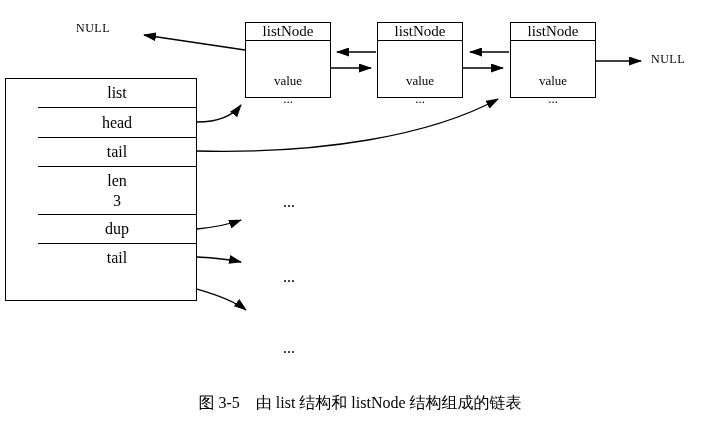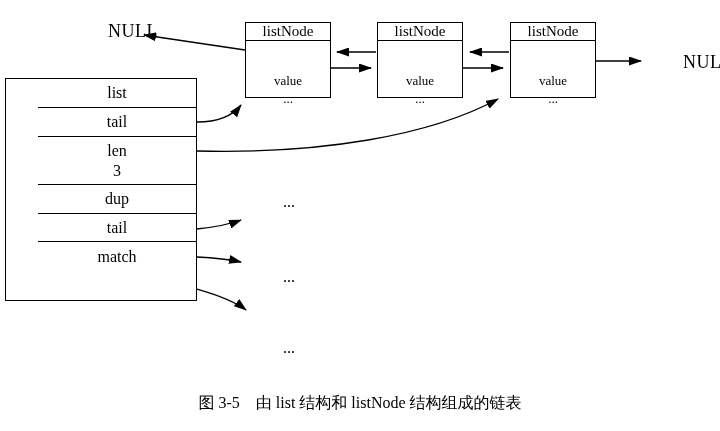--- a/index.html
+++ b/index.html
@@ -10,24 +10,23 @@
     color: #000000;
     position: relative;
     overflow: hidden;
   }
   .canvas { position: absolute; inset: 0; }
   .arrow-layer { position: absolute; left: 0; top: 0; pointer-events: none; }
 
   
   .null-label {
     position: absolute;
-    font-size: 18px;
+    font-size: 12px;
     letter-spacing: 0.5px;
     white-space: nowrap;
-    margin-left: 32px;
   }
 
   
   .struct {
     position: absolute;
     left: 5px; top: 78px;
     width: 192px; height: 223px;
     border: 1.5px solid #000;
     box-sizing: border-box;
     display: flex;
@@ -118,35 +117,35 @@
     </g>
   </svg>
 
   <div class="null-label" style="left:76px; top:21px;">NULL</div>
   <div class="null-label" style="left:651px; top:52px;">NULL</div>
 
   <div class="struct">
     <div class="srow first" style="height:28px;">
       <span>list</span>
     </div>
+    <div class="srow" style="height:30px;">
+      <span>head</span>
+    </div>
     <div class="srow" style="height:29px;">
       <span>tail</span>
     </div>
     <div class="srow" style="height:48px;">
       <span>len</span>
       <span>3</span>
     </div>
     <div class="srow" style="height:29px;">
       <span>dup</span>
     </div>
     <div class="srow" style="height:28px;">
       <span>tail</span>
-    </div>
-    <div class="srow" style="height:30px;">
-      <span>match</span>
     </div>
   </div>
 
   <div class="lnode" style="left:245px;">
     <div class="ltitle">listNode</div>
     <div class="lbody">
       <span class="lvalue">value</span>
       <span class="ldots">...</span>
     </div>
   </div>

